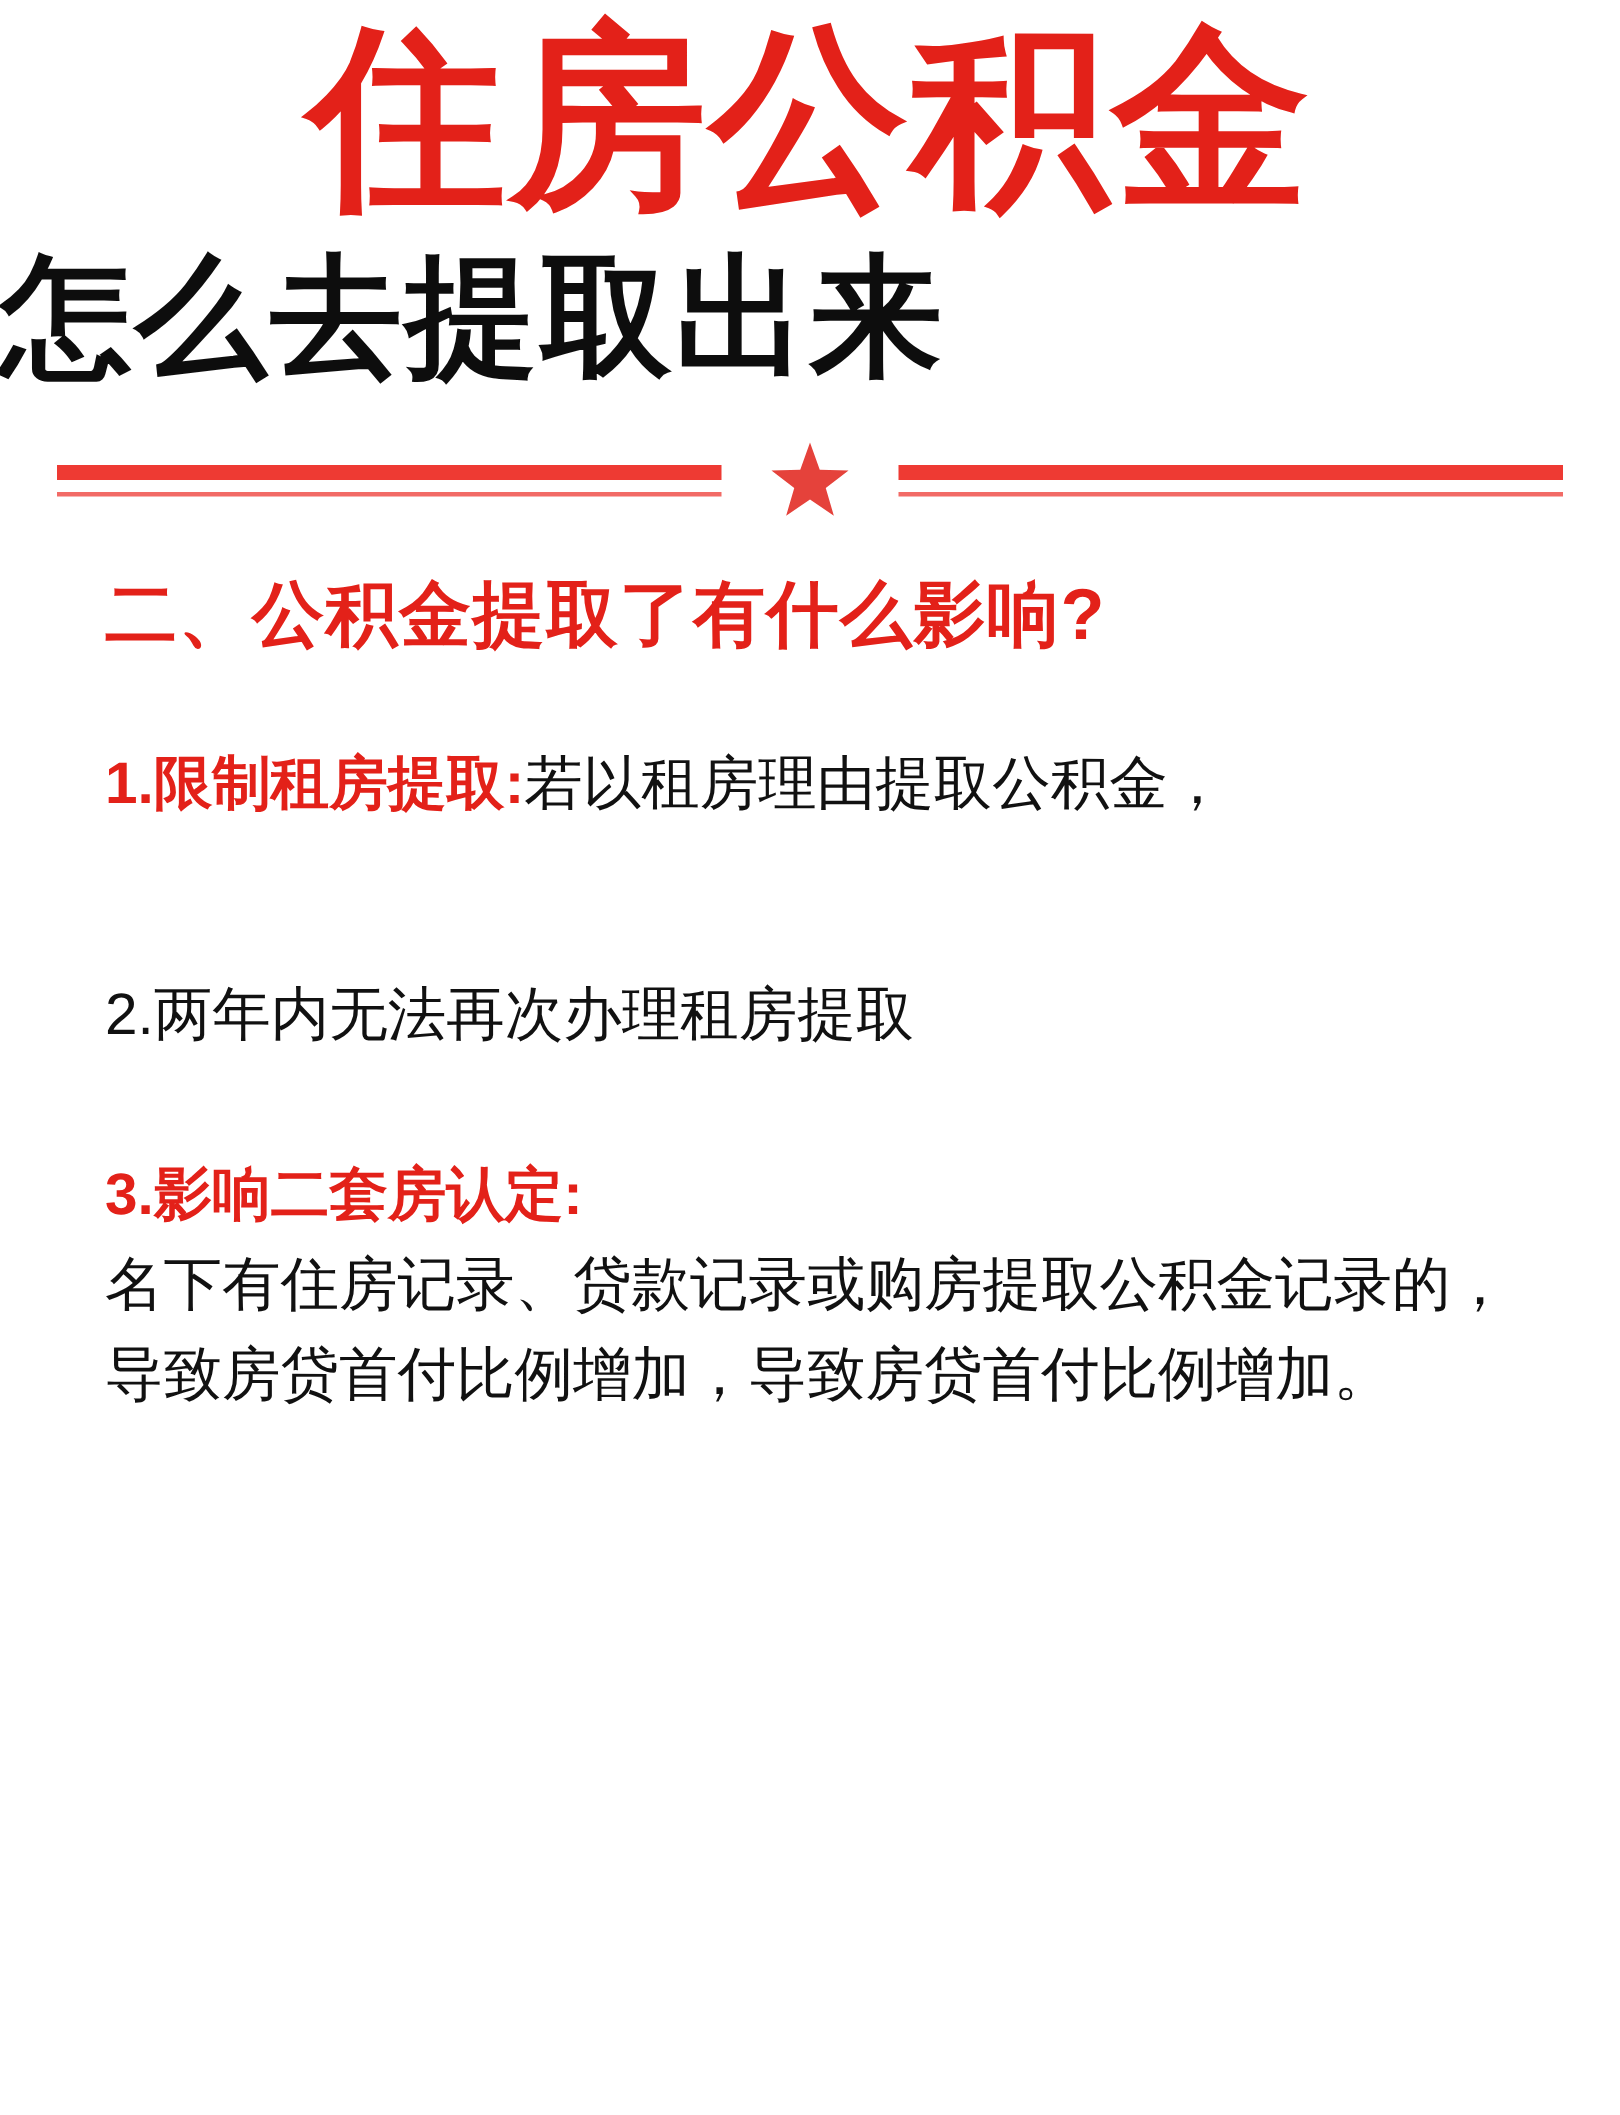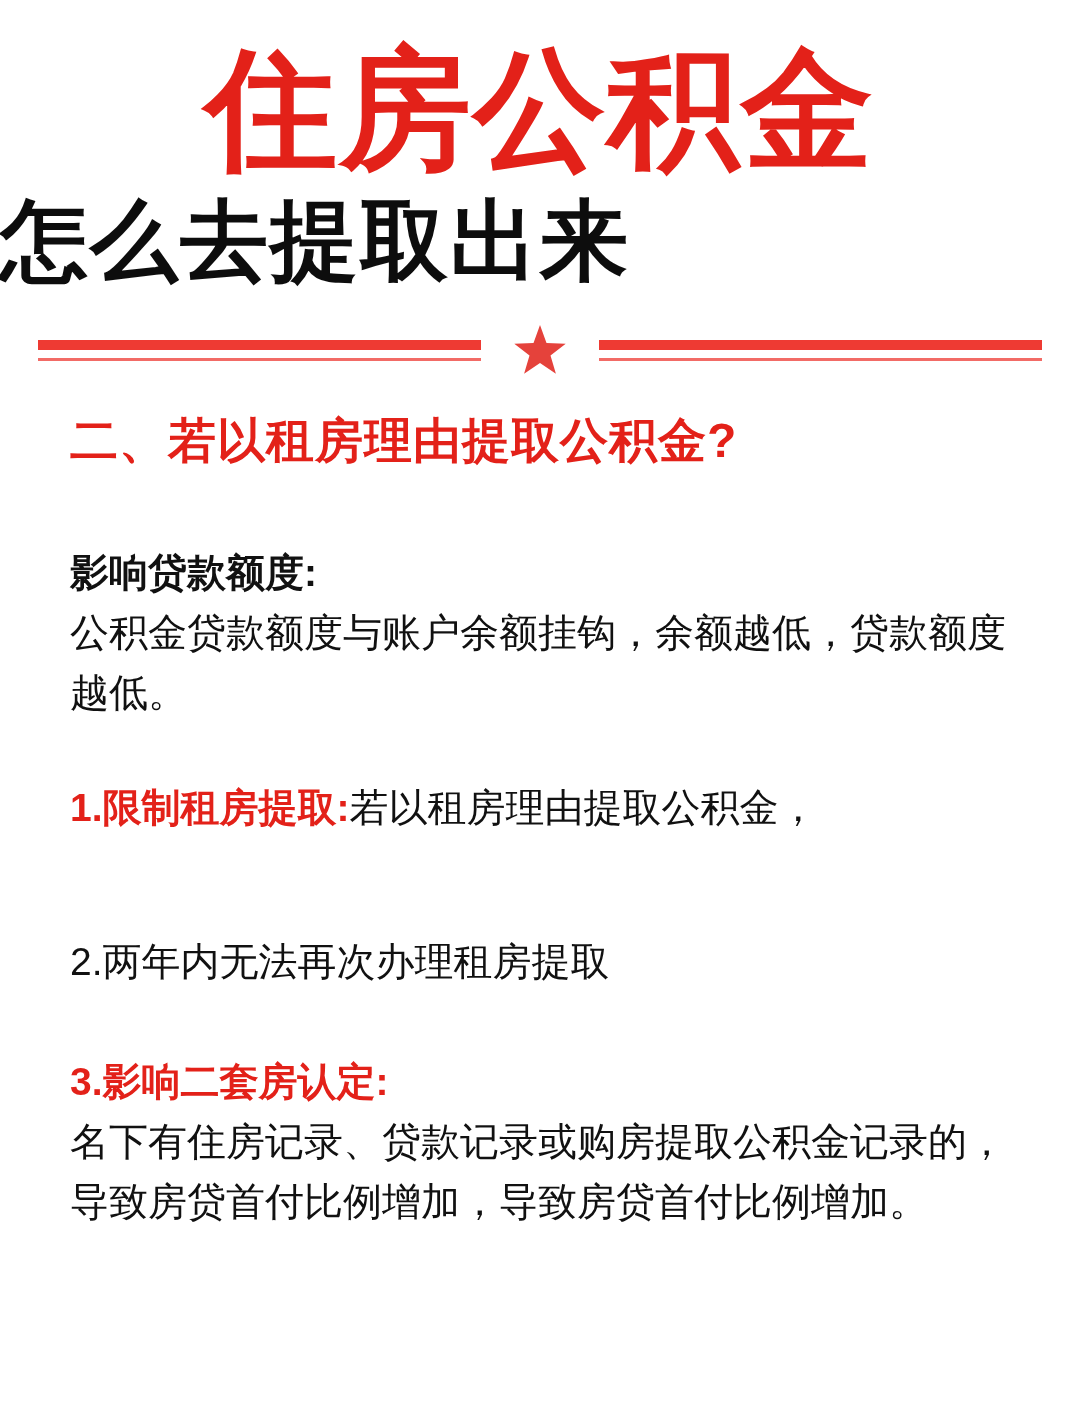--- a/index.html
+++ b/index.html
@@ -8,21 +8,20 @@
     position: relative;
     width: 1080px;
     height: 1410px;
     background: var(--bg, #ffffff);
     overflow: hidden;
     font-family: "Liberation Sans", "DejaVu Sans", sans-serif;
     color: var(--black, #111111);
   }
   
   .title {
-    margin-top: 30px;
     text-align: center;
     font-family: "DejaVu Serif", "Liberation Serif", serif;
     font-size: 132px;
     line-height: 1.2;
     font-weight: 700;
     color: var(--red, #e32119);
     letter-spacing: 2px;
   }
   .subtitle {
     text-align: left;
@@ -89,27 +88,22 @@
       <polygon points="27,2 33.5,20.1 52.7,20.7 37.5,32.4 42.9,50.8 27,40 11.1,50.8 16.5,32.4 1.3,20.7 20.5,20.1"></polygon>
     </svg>
     <div class="lines">
       <div class="bar"></div>
       <div class="thin"></div>
     </div>
   </div>
 
   <main class="content">
 
-    <h3 class="section-heading">二、若以租房理由提取公积金?</h3>
+    <h3 class="section-heading">二、公积金提取了有什么影响?</h3>
 
-    <section class="block-loan">
-      <p class="line bold">影响贷款额度:</p>
-      <p class="line">公积金贷款额度与账户余额挂钩，余额越低，贷款额度</p>
-      <p class="line">越低。</p>
-    </section>
 
     <section class="block-item1">
       <p class="line"><span class="red bold">1.限制租房提取:</span><span>若以租房理由提取公积金，</span></p>
     </section>
 
     <section class="block-item2">
       <p class="line">2.两年内无法再次办理租房提取</p>
     </section>
 
     <section class="block-item3">

